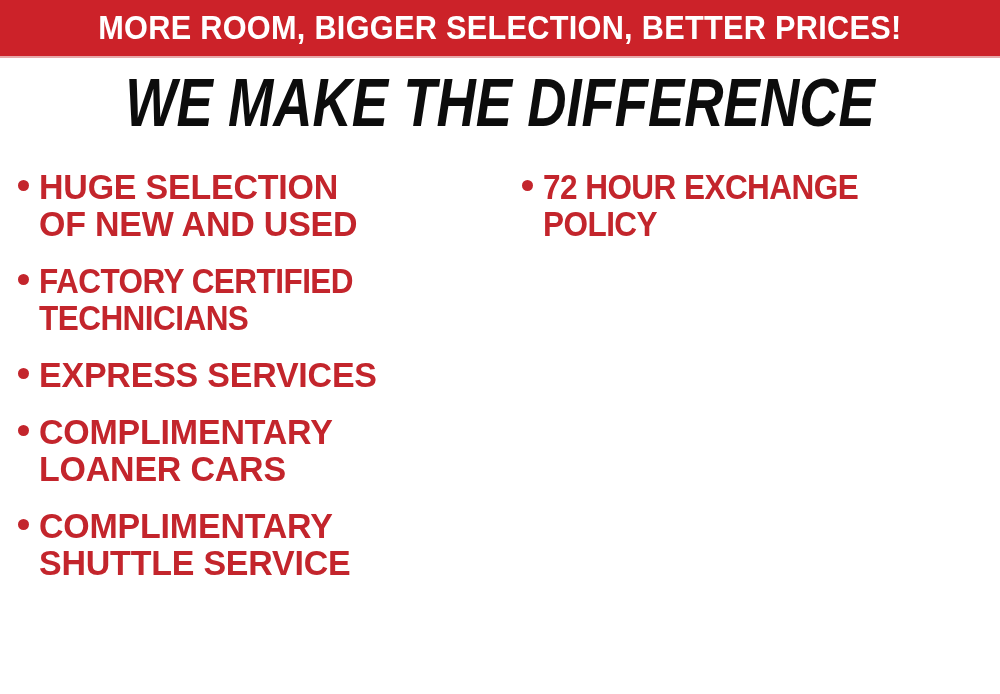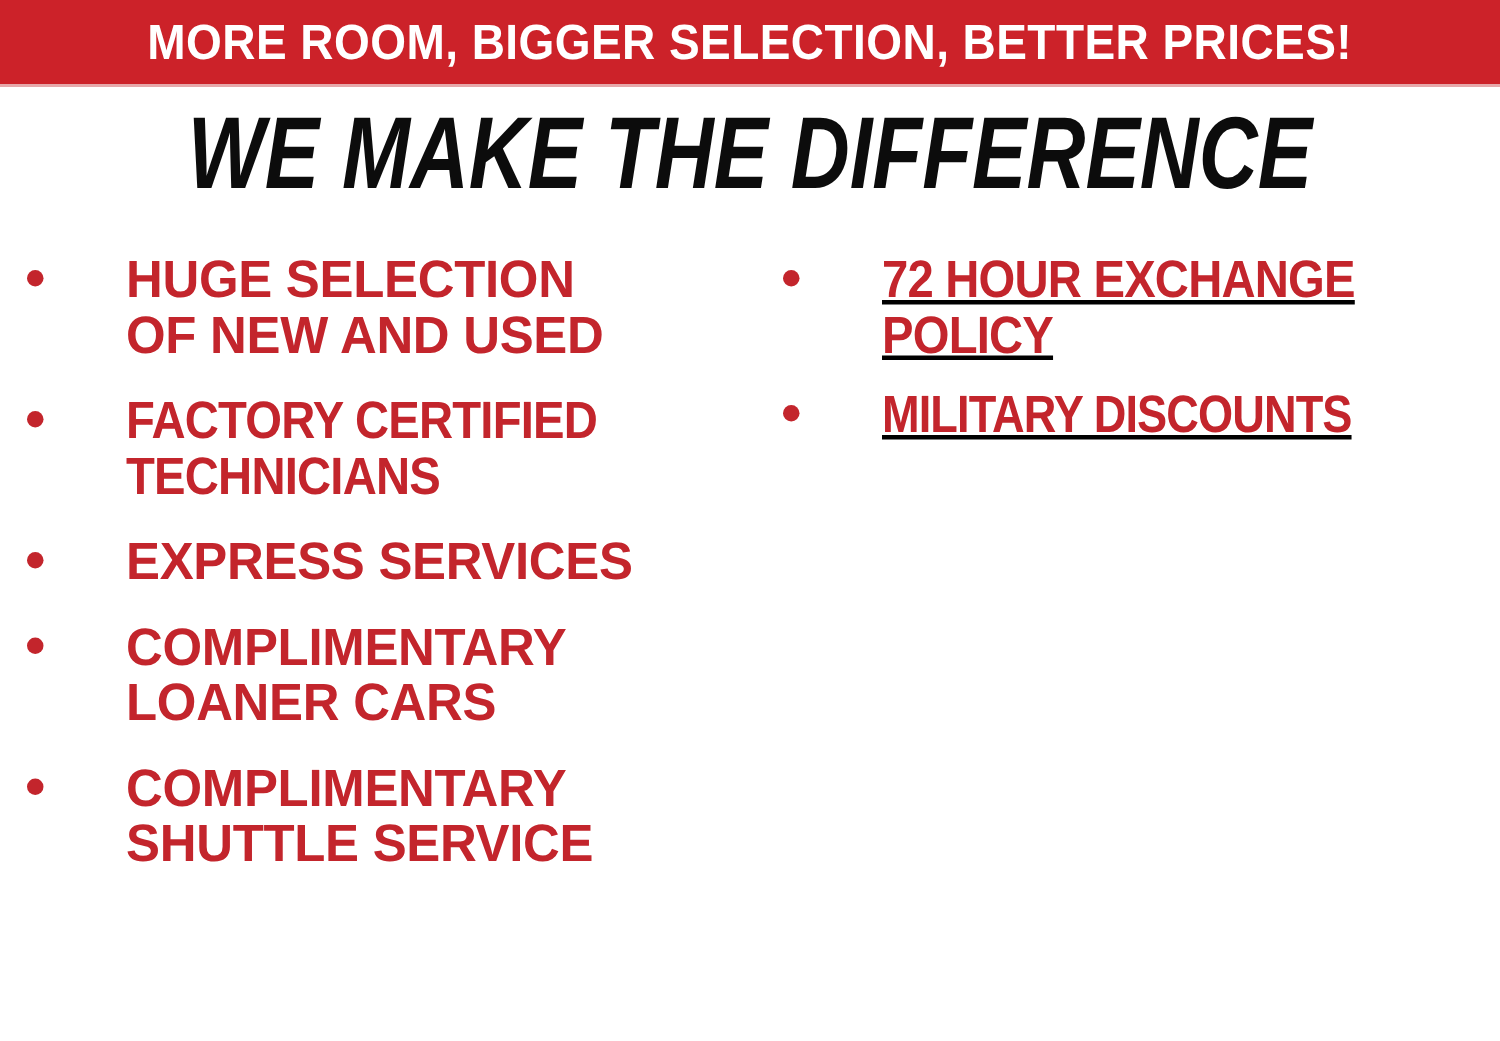--- a/index.html
+++ b/index.html
@@ -86,28 +86,27 @@
     height: 534px;
     display: flex;
     flex-direction: row;
     align-items: flex-start;
   }
   .column {
     position: relative;
     box-sizing: border-box;
   }
   #column-left  { width: 500px; padding-left: 18px; padding-top: 8px; }
-  #column-right { width: 500px; padding-left: 22px; padding-top: 8px; text-decoration: underline; }
+  #column-right { width: 500px; padding-left: 22px; padding-top: 8px; }
 
   .bullet-item {
     display: flex;
     flex-direction: row;
     align-items: flex-start;
     margin-bottom: 18px;
-    gap: 45px;
   }
   #column-left  .bullet-item { margin-bottom: 20px; }
   #column-right .bullet-item { margin-bottom: 16px; }
 
   .bullet-dot {
     flex: 0 0 auto;
     width: 11px;
     height: 11px;
     border-radius: 50%;
     background: #c3252c;
@@ -187,24 +186,20 @@
     <div class="column" id="column-right">
 
       <div class="bullet-item">
         <span class="bullet-dot"></span>
         <span class="bullet-label tight">72 HOUR EXCHANGE
 POLICY</span>
       </div>
 
 
 
-      <div class="bullet-item">
-        <span class="bullet-dot"></span>
-        <span class="bullet-label extra-tight">MILITARY DISCOUNTS</span>
-      </div>
 
 
 
     </div>
 
   </div>
 
 </div>
 
 </body></html>

